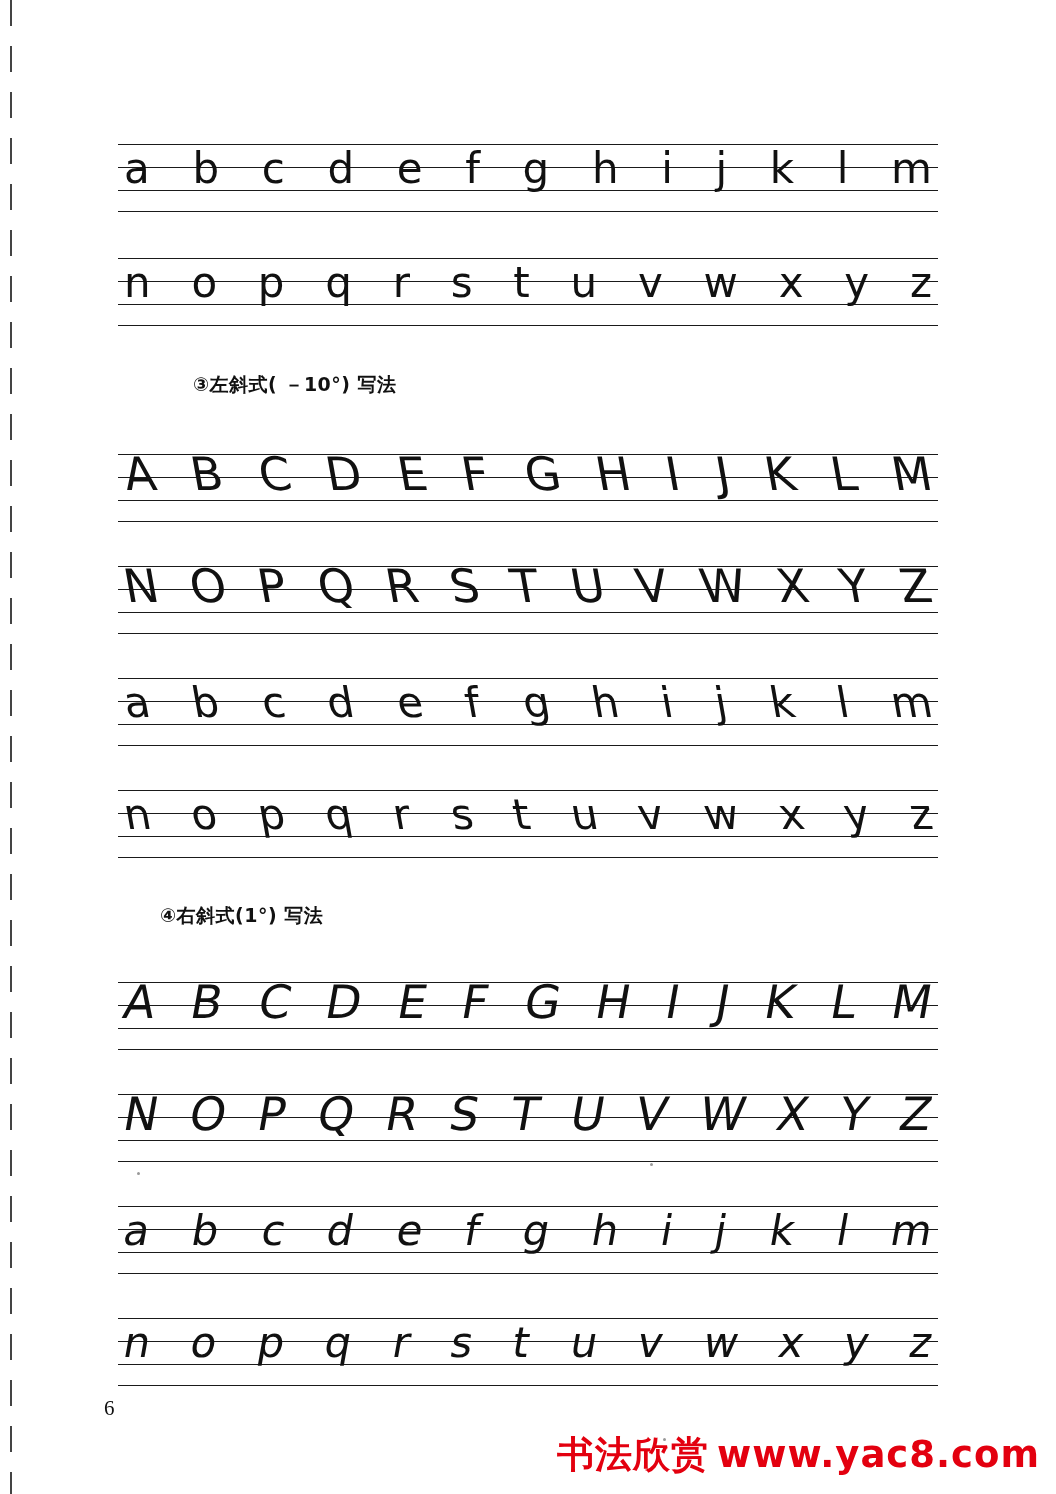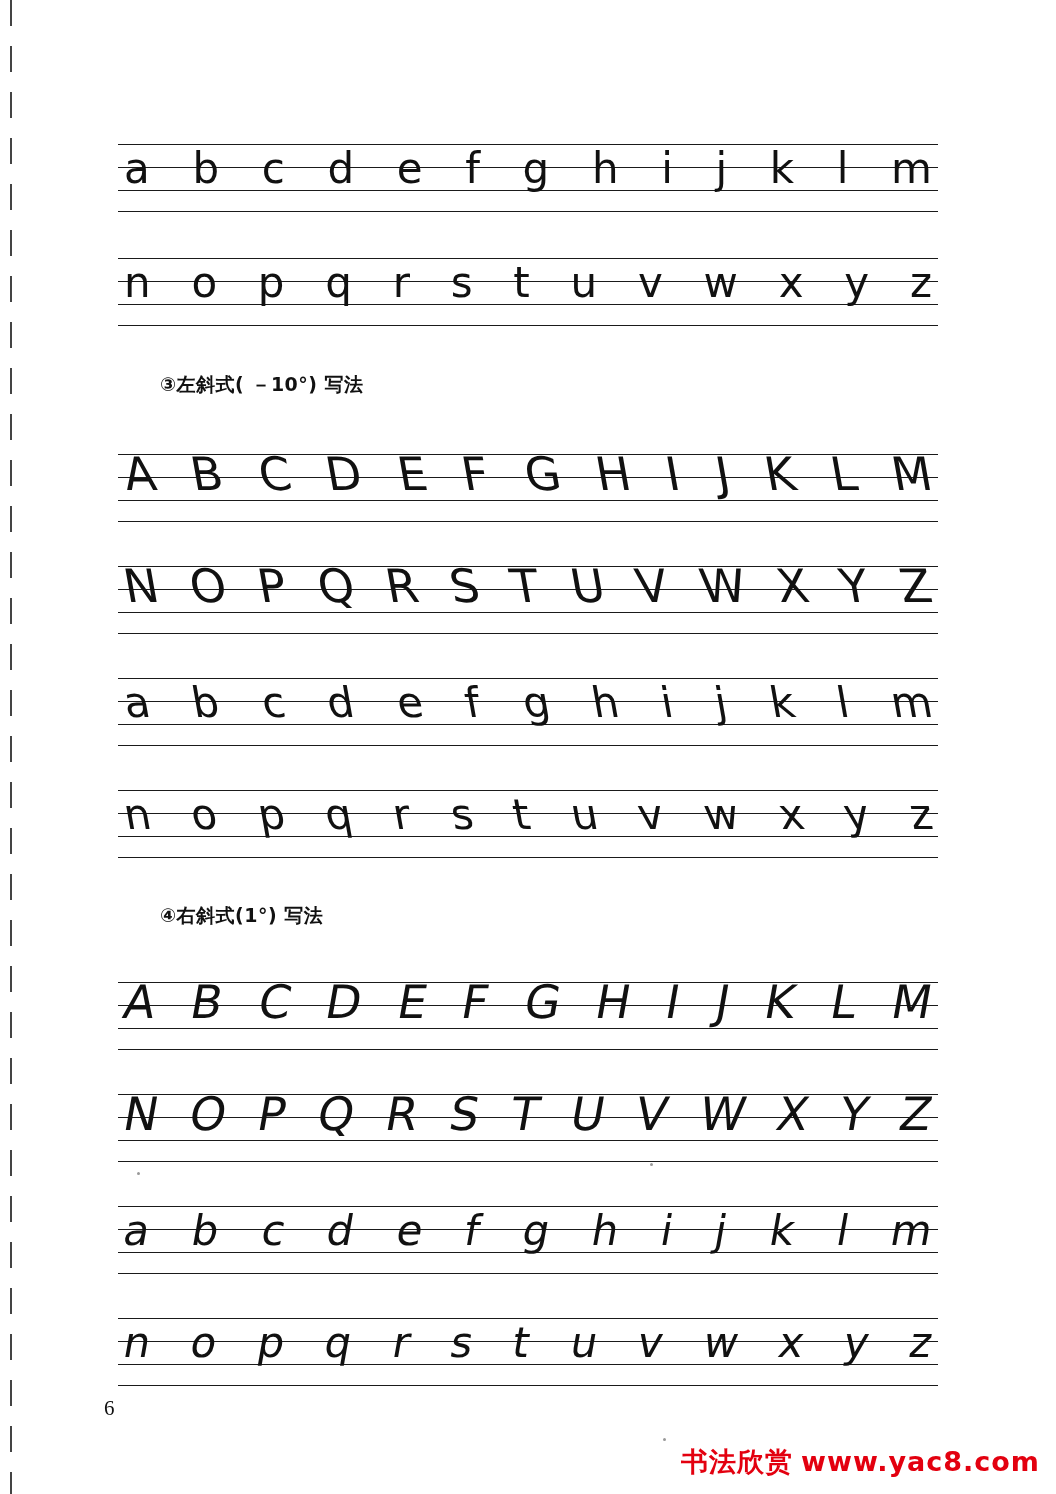--- a/index.html
+++ b/index.html
@@ -109,21 +109,21 @@
     font-size: 21px;
     color: #111;
     font-family: "Liberation Serif", serif;
   }
 
   .watermark {
     position: absolute;
     right: 16px;
     bottom: 14px;
     color: #e3000f;
-    font-size: 27px;
+    font-size: 37px;
     font-family: "DejaVu Sans", sans-serif;
     font-weight: bold;
     letter-spacing: 1px;
     white-space: nowrap;
   }
   .watermark .cn { margin-right: 8px; }
 
   .speck {
     position: absolute;
     width: 3px; height: 3px;
@@ -178,21 +178,21 @@
         <span>u</span>
         <span>v</span>
         <span>w</span>
         <span>x</span>
         <span>y</span>
         <span>z</span>
       </div>
     </div>
   </div>
 
-  <div class="caption" style="top: 372px;">③左斜式( －10°) 写法</div>
+  <div class="caption" style="top: 372px; margin-left: 33px;">③左斜式( －10°) 写法</div>
 
   <div class="staff-block" style="top: 450px;">
 
     <div class="staff">
       <div class="rule r1"></div>
       <div class="rule r2"></div>
       <div class="rule r3"></div>
       <div class="rule r4"></div>
       <div class="letters upper slant-left">
         <span>A</span>

